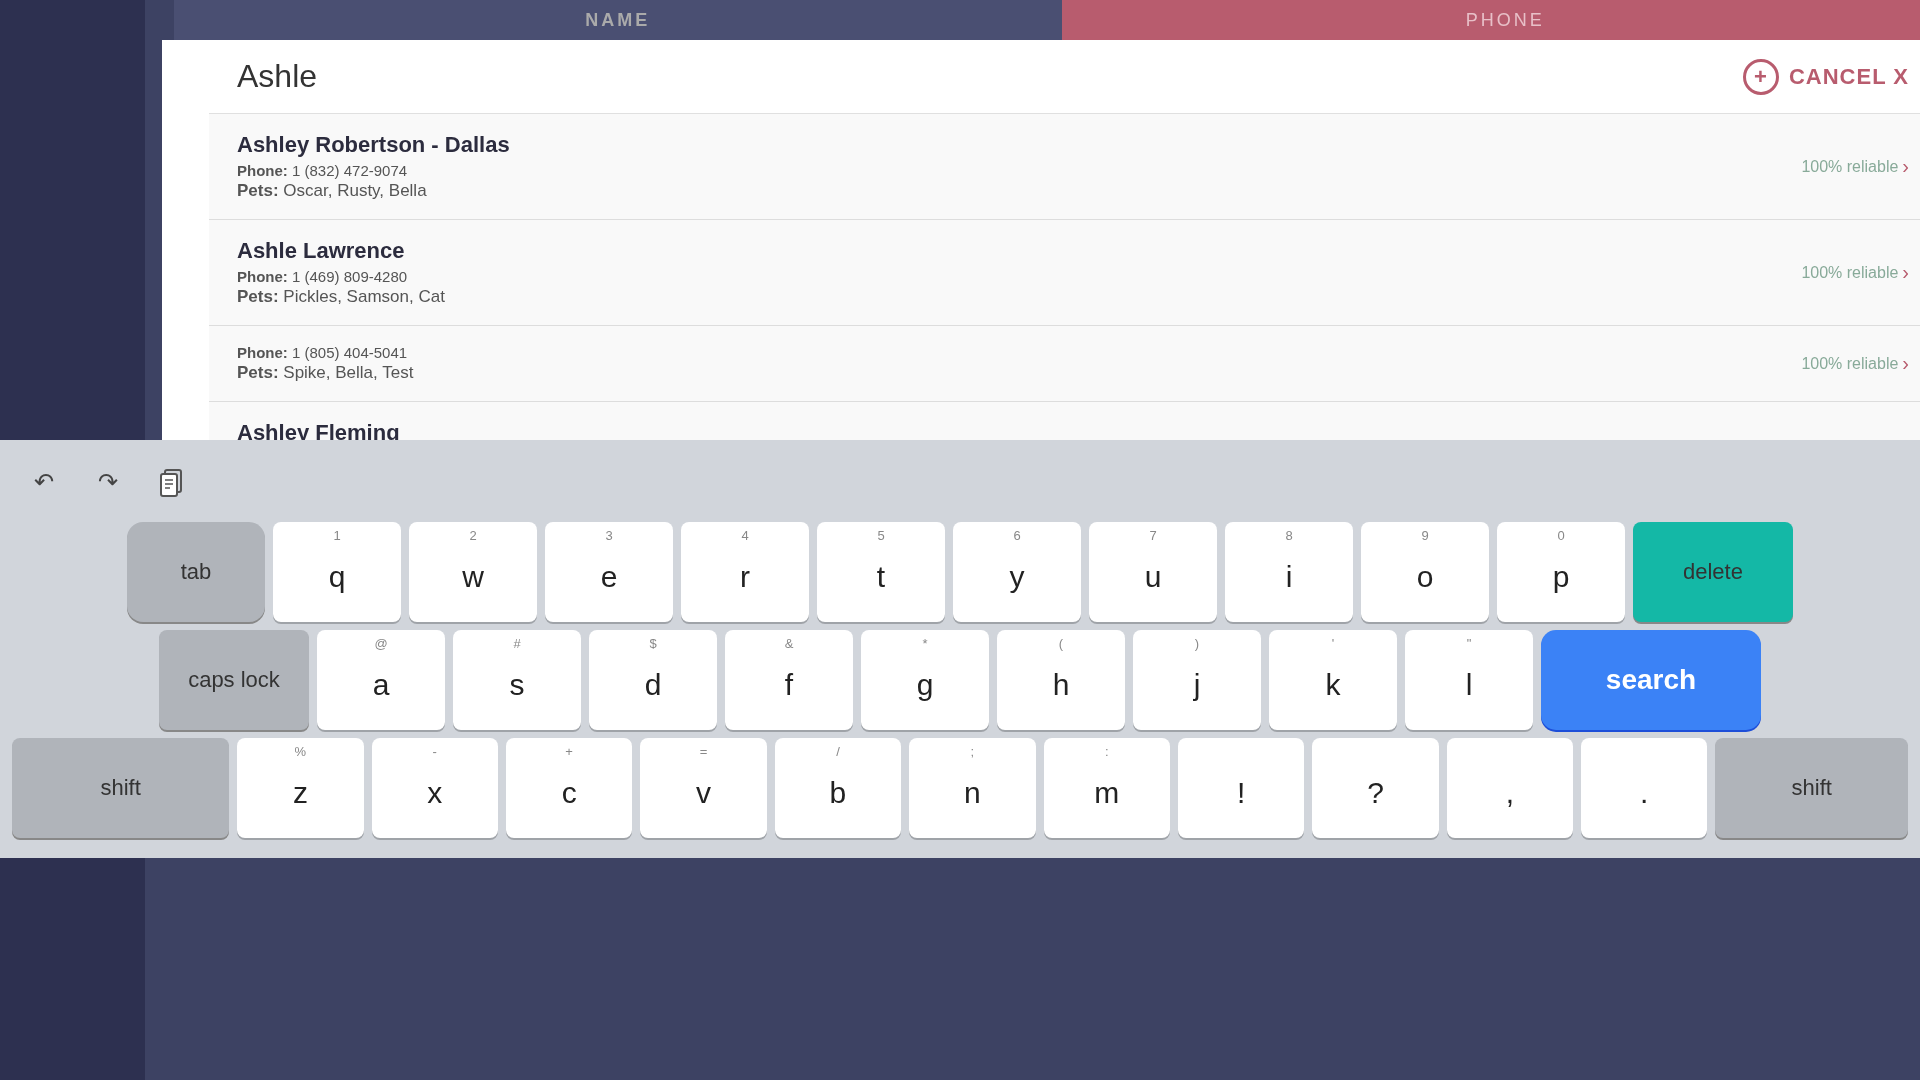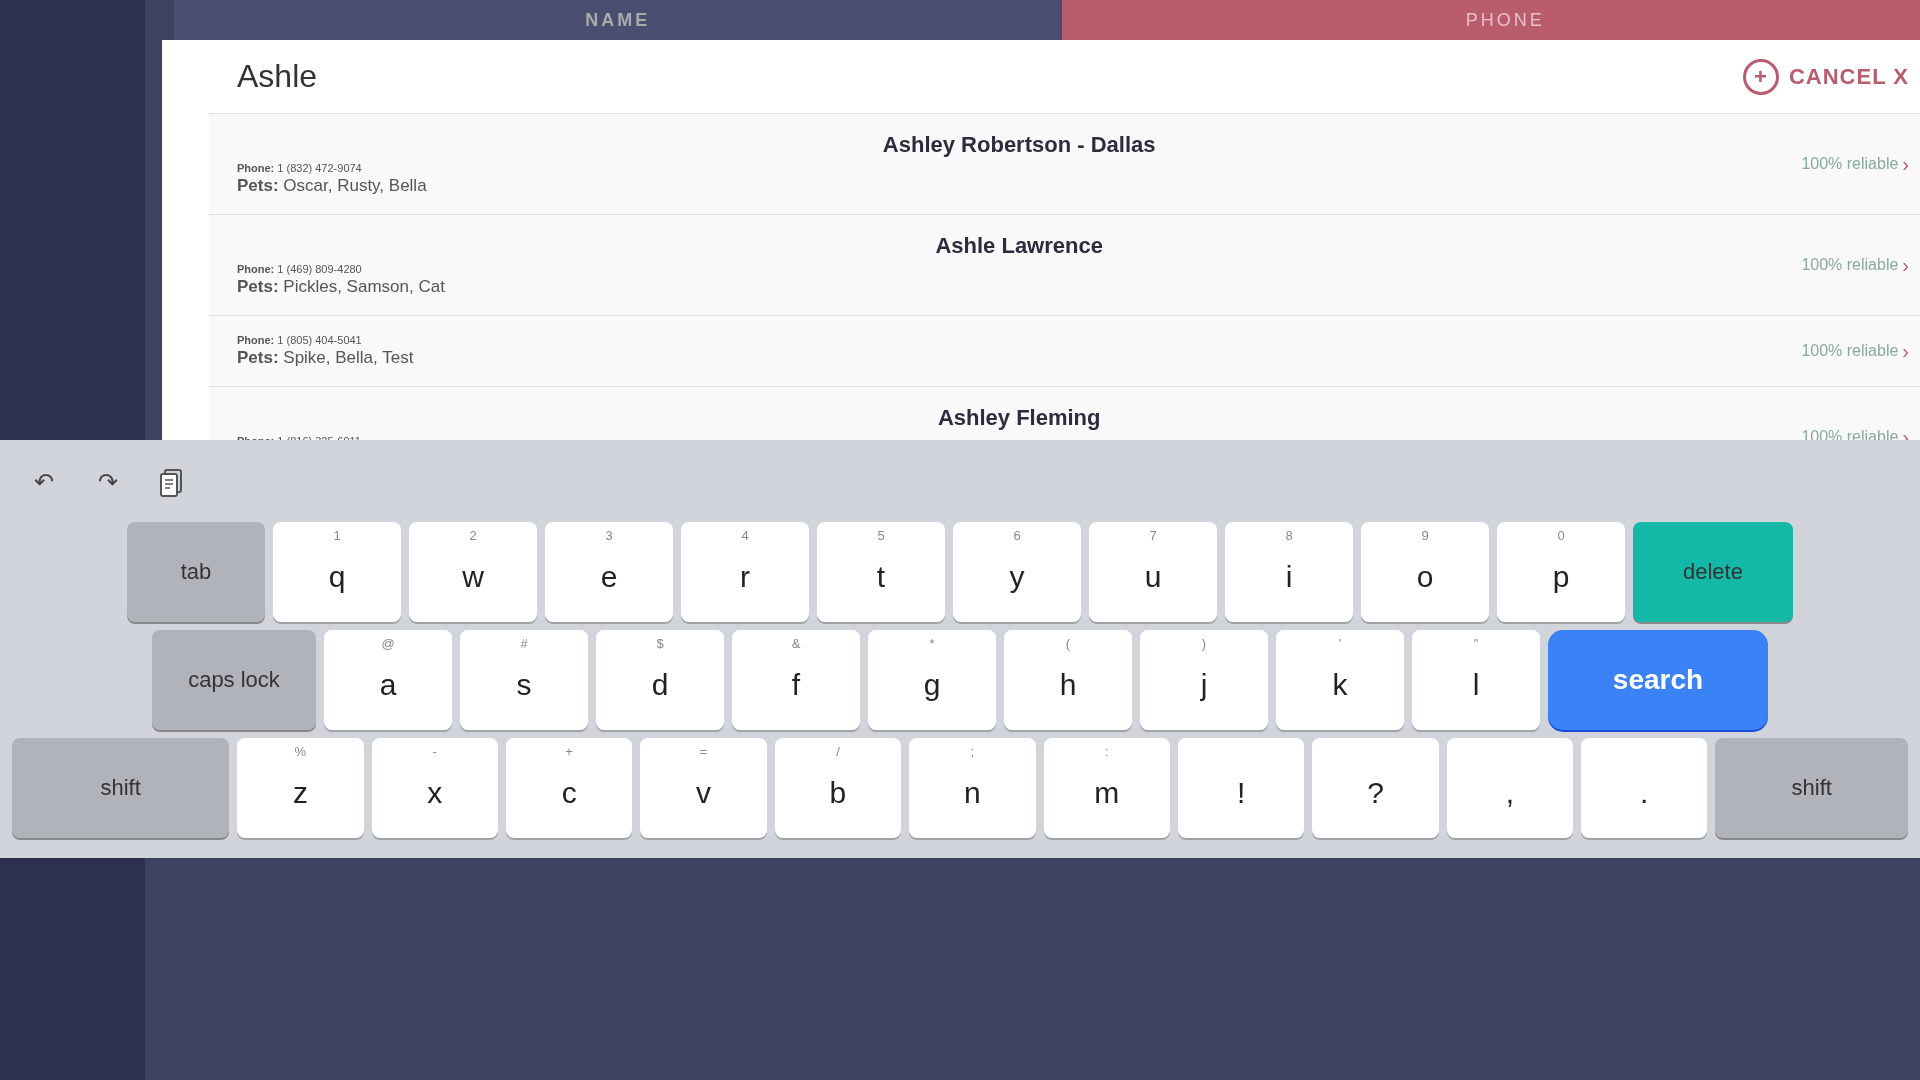--- a/index.html
+++ b/index.html
@@ -105,24 +105,23 @@
       justify-content: space-between;
       background: #f9f9f9;
       cursor: pointer;
     }
     .result-info { flex: 1; }
     .result-name {
       font-size: 22px;
       font-weight: 700;
       color: #2c2c3e;
       margin-bottom: 4px;
-      text-align: center;
     }
     .result-phone {
-      font-size: 11px;
+      font-size: 15px;
       color: #555;
       margin-bottom: 2px;
     }
     .result-pets {
       font-size: 17px;
       color: #555;
     }
     .result-label {
       font-size: 16px;
       color: #8a9;
@@ -236,21 +235,21 @@
     
     .key-zxcv {
       width: 128px;
       height: 100px;
     }
 
     .key-tab {
       width: 138px;
       height: 100px;
       background: #b0b4ba;
-      border-radius: 8px;
+      border-radius: 16px;
       display: flex;
       align-items: center;
       justify-content: center;
       font-size: 22px;
       color: #333;
       box-shadow: 0 2px 0 #888;
       cursor: pointer;
     }
 
     .key-delete {
@@ -261,21 +260,21 @@
       display: flex;
       align-items: center;
       justify-content: center;
       font-size: 22px;
       color: #333;
       box-shadow: 0 2px 0 #888;
       cursor: pointer;
     }
 
     .key-caps {
-      width: 164px;
+      width: 150px;
       height: 100px;
       background: #b0b4ba;
       border-radius: 8px;
       display: flex;
       align-items: center;
       justify-content: center;
       font-size: 22px;
       color: #333;
       box-shadow: 0 2px 0 #888;
       cursor: pointer;

